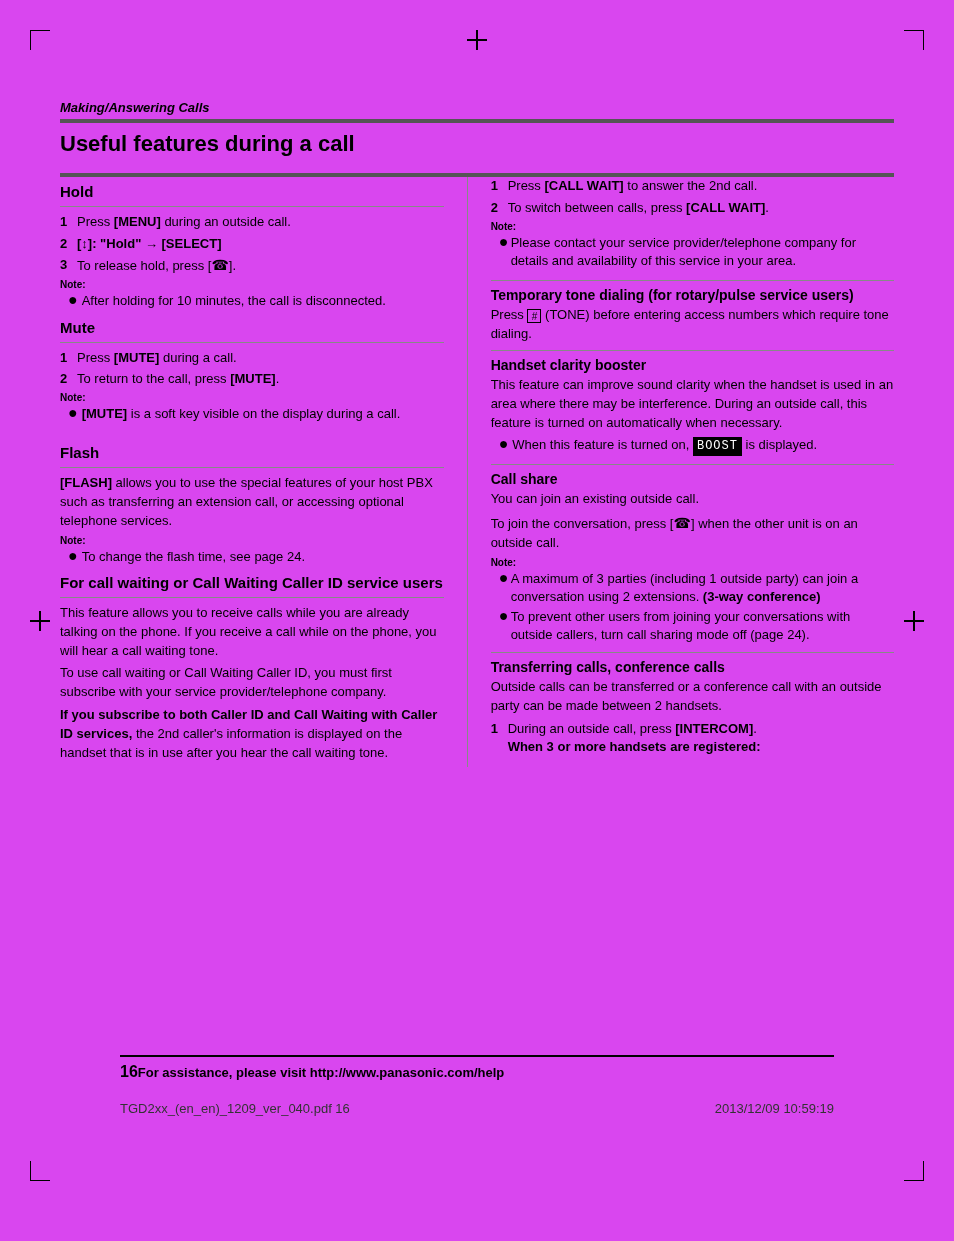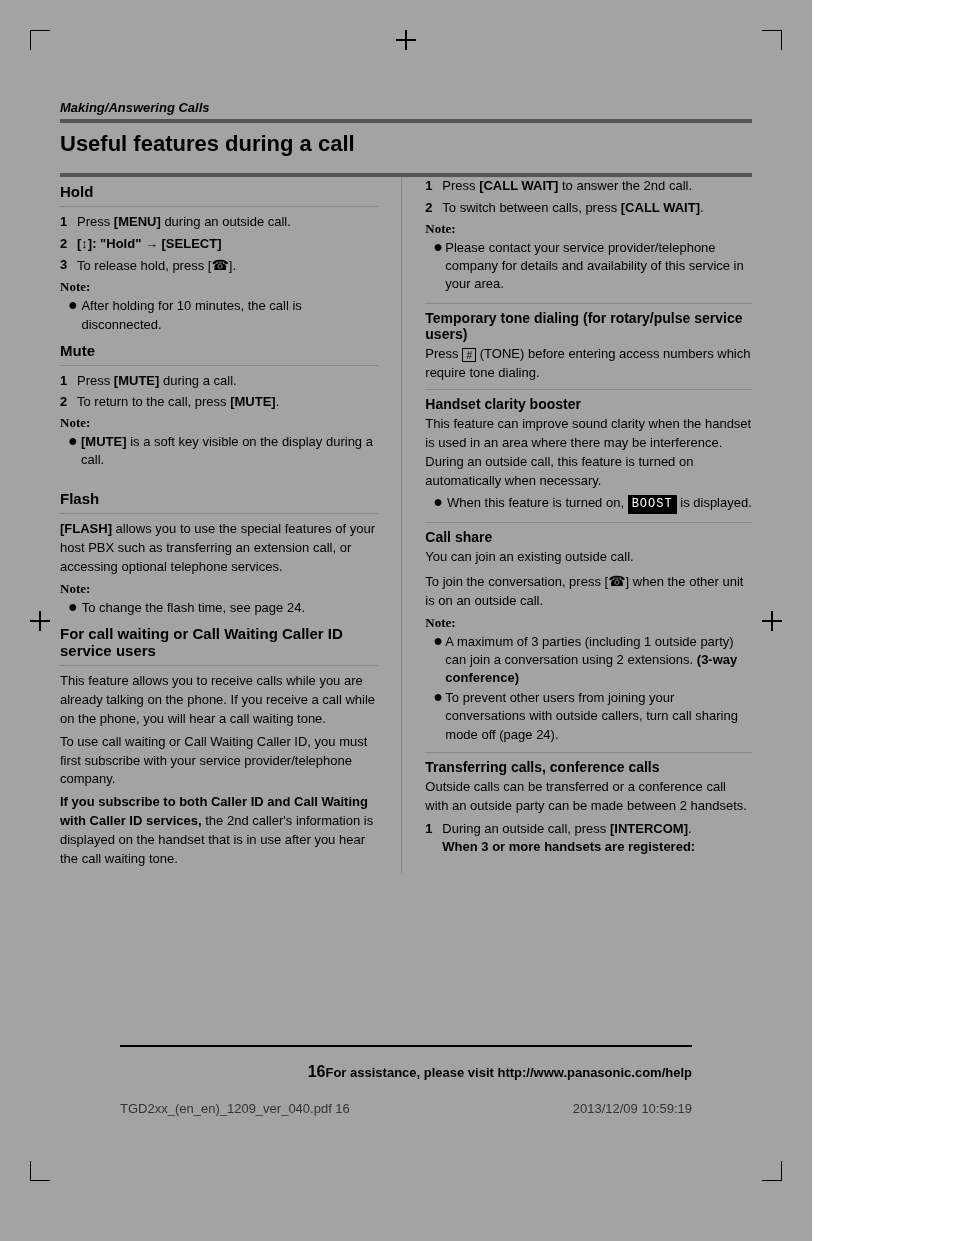--- a/index.html
+++ b/index.html
@@ -6,25 +6,25 @@
     body {
       width: 954px;
       min-height: 1241px;
       background: #fff;
       font-family: Arial, Helvetica, sans-serif;
       font-size: 13px;
       color: #000;
       position: relative;
     }
     .page-container {
-      width: 812px;
+      width: 954px;
       min-height: 1241px;
       padding: 0;
       position: relative;
-      background: #a3a3a3;
+      background: #d946ef;
     }
     
     .corner-mark {
       position: absolute;
       width: 20px;
       height: 20px;
       border-color: #000;
       border-style: solid;
     }
     .corner-tl { top: 30px; left: 30px; border-width: 1px 0 0 1px; }
@@ -159,23 +159,22 @@
       margin-bottom: 3px;
       font-size: 13px;
       line-height: 1.4;
     }
     .num-list li .num {
       font-weight: bold;
       min-width: 12px;
     }
     .note-label {
       font-weight: bold;
-      font-size: 13px;
+      font-size: 10px;
       margin: 4px 0 2px 0;
-      font-family: Liberation Serif, serif;
     }
     .note-bullet {
       display: flex;
       gap: 4px;
       margin: 2px 0 2px 8px;
       font-size: 13px;
       line-height: 1.4;
     }
     .note-bullet .bullet {
       min-width: 8px;
@@ -216,23 +215,23 @@
       vertical-align: middle;
     }
 
     
     .footer {
       position: absolute;
       bottom: 60px;
       left: 60px;
       right: 60px;
       border-top: 2px solid #000;
-      padding-top: 16px;
+      padding-top: 6px;
       display: flex;
-      justify-content: flex-end;
+      justify-content: flex-start;
       align-items: center;
       font-size: 13px;
     }
     .footer-page {
       font-weight: bold;
       font-size: 16px;
     }
     .footer-center {
       font-weight: bold;
       font-size: 13px;

